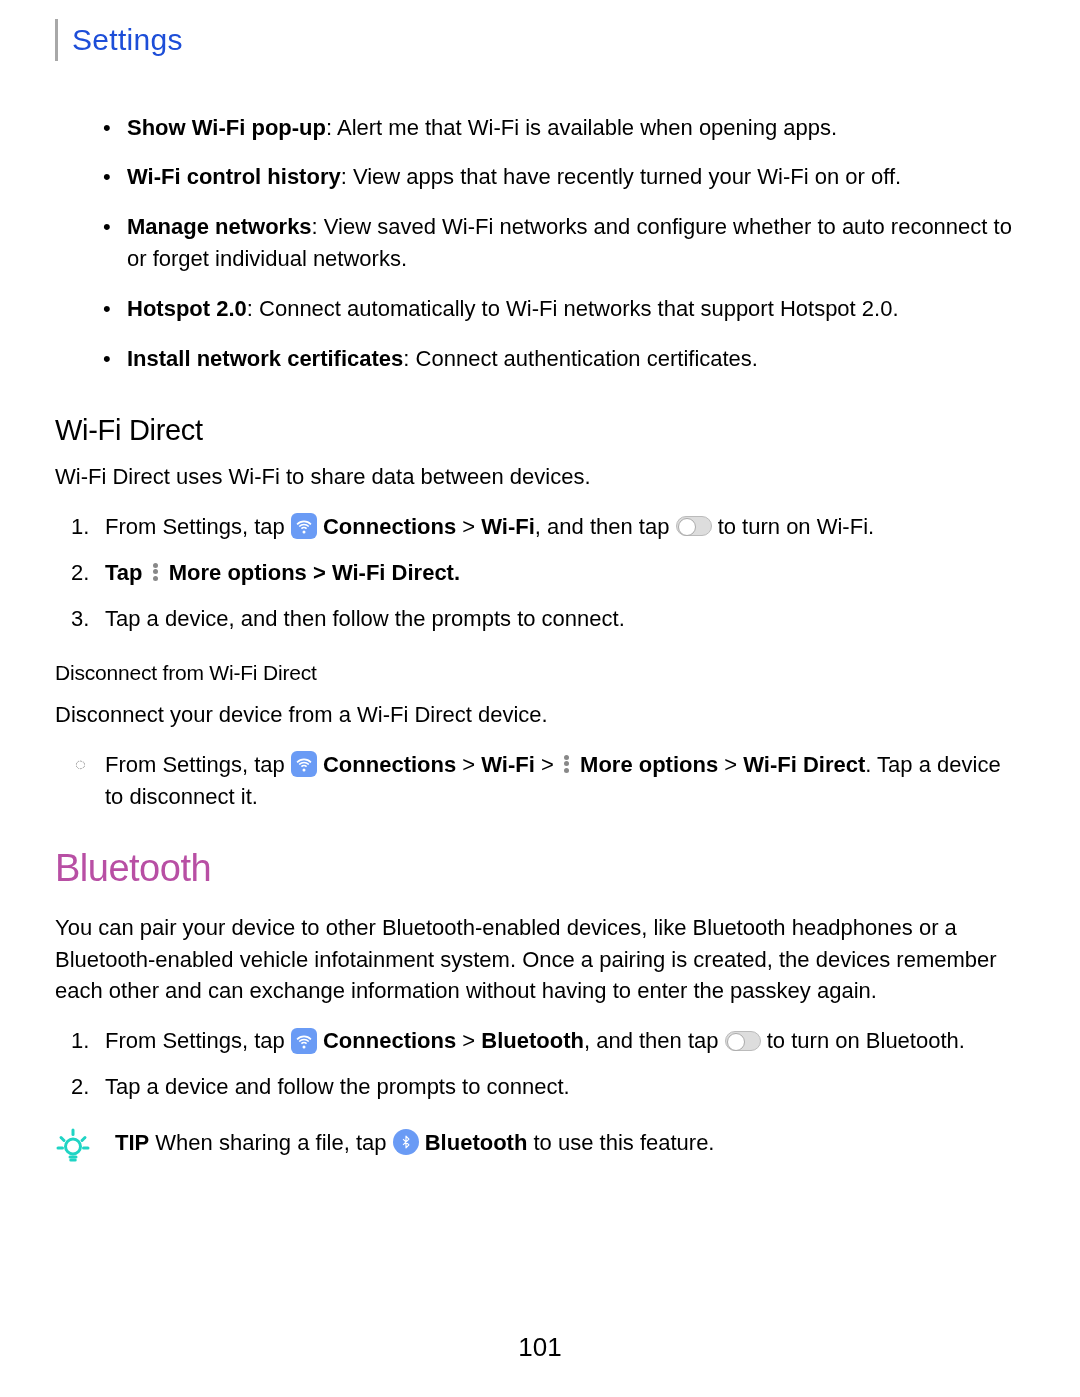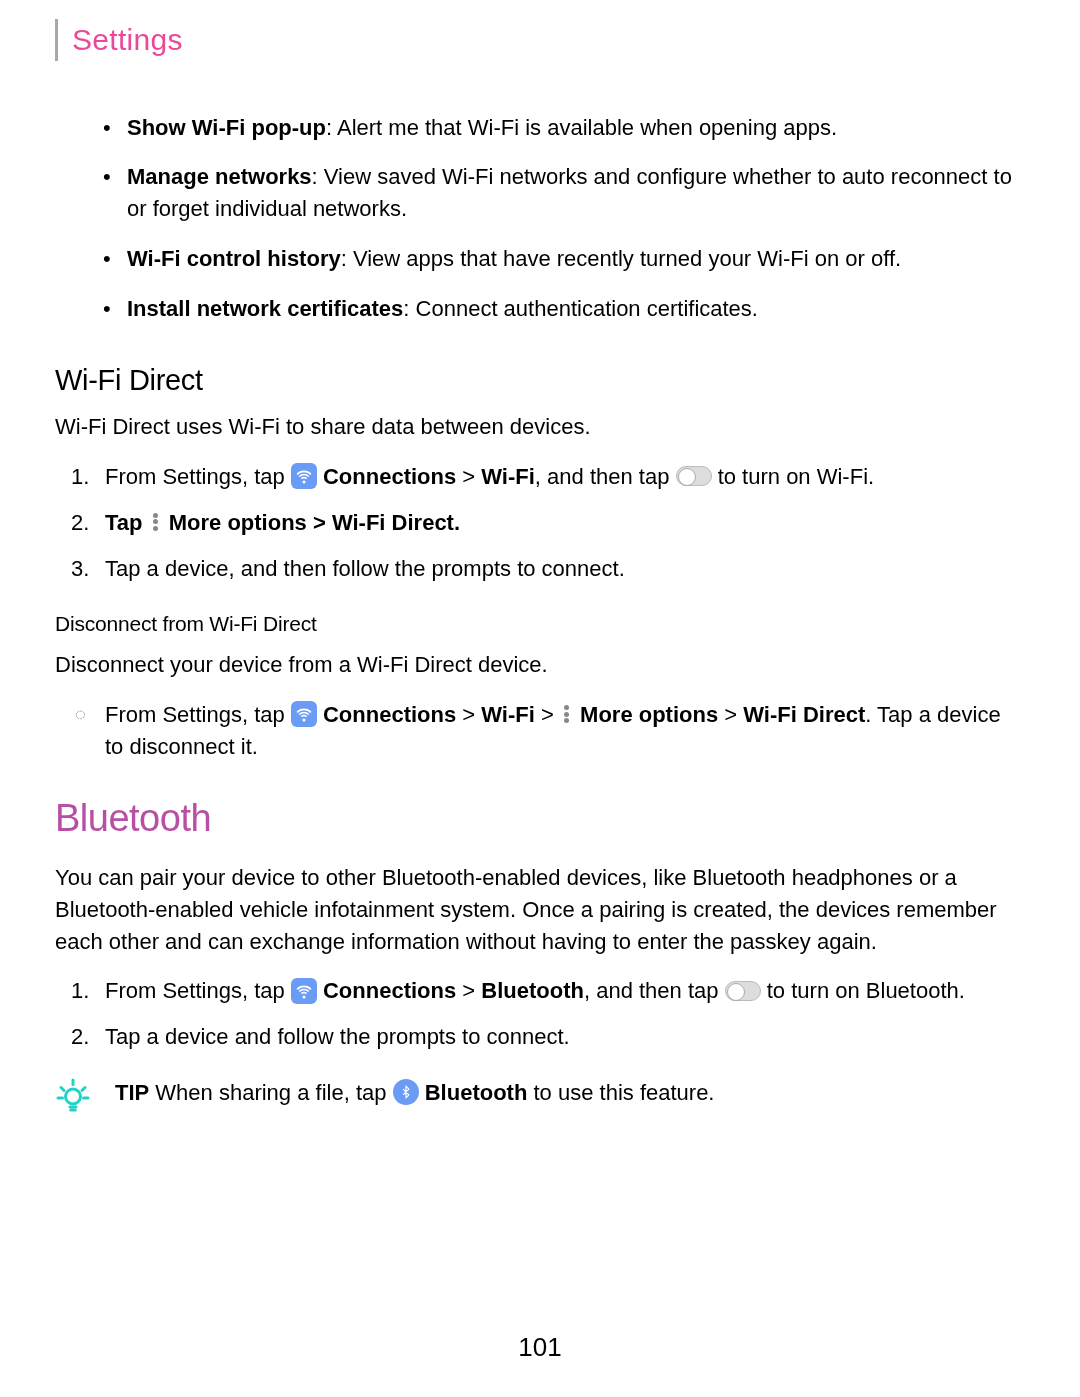--- a/index.html
+++ b/index.html
@@ -22,21 +22,21 @@
     margin-bottom: 50px;
   }
   .header-bar {
     width: 3px;
     height: 42px;
     background: #a8a8a8;
     margin-right: 14px;
   }
   .header-title {
     font-size: 30px;
-    color: #ec4899;
+    color: #1d4ed8;
     font-weight: 400;
     letter-spacing: 0.3px;
   }
   .bullet-list {
     list-style: none;
     padding-left: 72px;
     margin-bottom: 34px;
   }
   .bullet-list li {
     position: relative;
@@ -180,22 +180,23 @@
 </head>
 <body>
 
 <div class="header">
   <div class="header-bar"></div>
   <div class="header-title">Settings</div>
 </div>
 
 <ul class="bullet-list">
   <li><span class="b">Show Wi-Fi pop-up</span><span>: Alert me that Wi-Fi is available when opening apps.</span></li>
+  <li><span class="b">Wi-Fi control history</span><span>: View apps that have recently turned your Wi-Fi on or off.</span></li>
   <li><span class="b">Manage networks</span><span>: View saved Wi-Fi networks and configure whether to auto reconnect to or forget individual networks.</span></li>
-  <li><span class="b">Wi-Fi control history</span><span>: View apps that have recently turned your Wi-Fi on or off.</span></li>
+  <li><span class="b">Hotspot 2.0</span><span>: Connect automatically to Wi-Fi networks that support Hotspot 2.0.</span></li>
   <li><span class="b">Install network certificates</span><span>: Connect authentication certificates.</span></li>
 </ul>
 
 <div class="sec">
   <div class="h2">Wi-Fi Direct</div>
   <div class="para">Wi-Fi Direct uses Wi-Fi to share data between devices.</div>
   <ol class="ol">
     <li><span class="num">1.</span>
       <span>From Settings, tap </span>
       <span class="icon wifi-icon">

